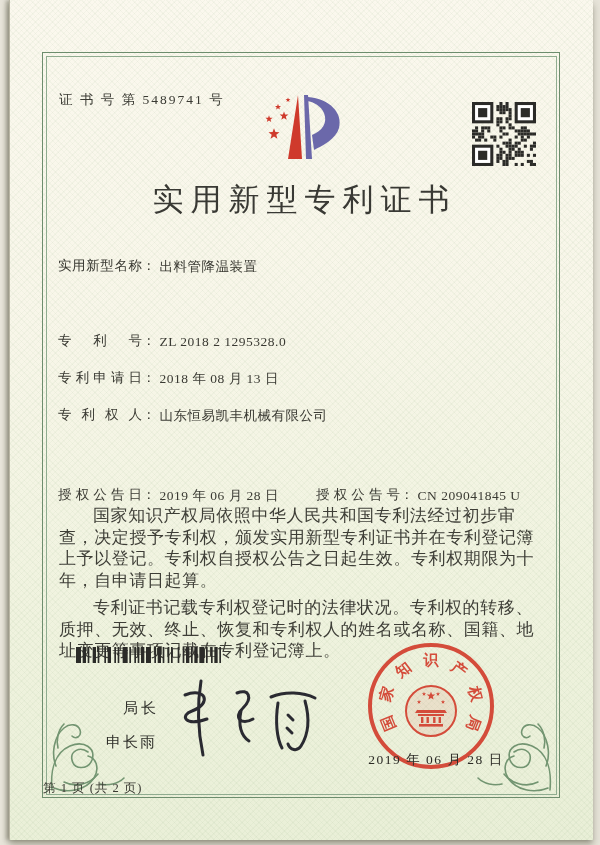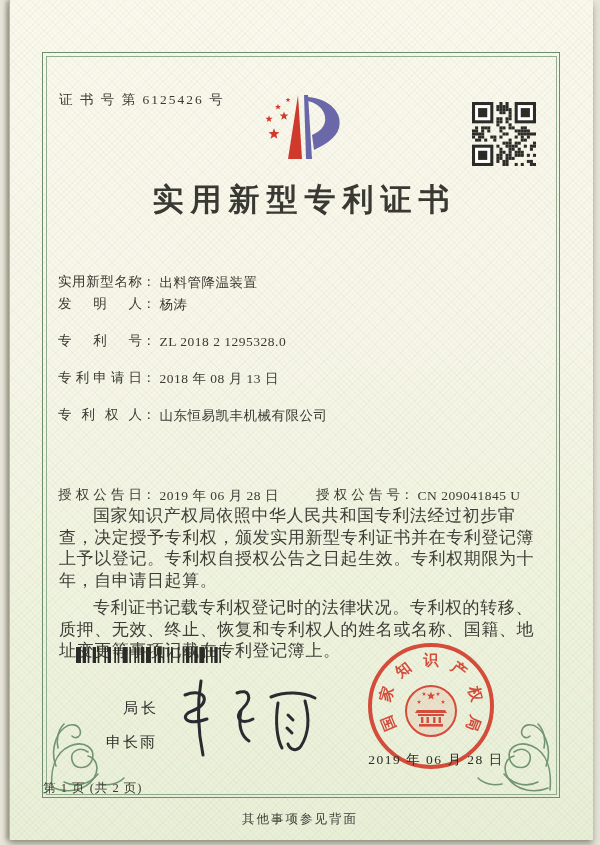--- a/index.html
+++ b/index.html
@@ -31,21 +31,21 @@
   .flourish{position:absolute;width:84px;height:88px;color:#5f8660;}
   .flourish.bl{left:3px;bottom:3px;}
   .flourish.br{right:3px;bottom:3px;transform:scaleX(-1);}
   .cert-number{
     position:absolute;left:16px;top:38px;font-size:13.5px;letter-spacing:2px;color:#3a3a33;
   }
   .logo{position:absolute;left:214px;top:40px;width:94px;height:70px;}
   .qr{position:absolute;left:429px;top:49px;width:64px;height:64px;}
   .title{
     position:absolute;left:0;top:126px;width:100%;text-align:center;
-    font-size:31px;font-weight:bold;letter-spacing:7px;padding-left:7px;box-sizing:border-box;
+    font-size:31px;font-weight:normal;letter-spacing:7px;padding-left:7px;box-sizing:border-box;
     color:#393934;
   }
   .frow{position:absolute;left:15px;right:8px;font-size:13.5px;color:#3a3a33;}
   .flabel{
     display:inline-block;width:84px;text-align:justify;text-align-last:justify;
     vertical-align:top;
   }
   .fcolon{display:inline-block;vertical-align:top;margin-right:4px;}
   .fvalue{display:inline-block;vertical-align:top;letter-spacing:.5px;max-width:374px;line-height:20px;}
   .grant-pair{position:absolute;top:0;white-space:nowrap;}
@@ -91,21 +91,21 @@
         <g fill="none" stroke="currentColor" stroke-width="1.6" stroke-linecap="round" opacity=".85">
           <path d="M6,84 C4,62 10,46 24,40 C38,34 50,42 46,54 C42,64 28,64 26,54 C24,45 34,40 42,46"></path>
           <path d="M8,82 C22,88 40,84 48,72 C54,62 50,52 42,50"></path>
           <path d="M10,60 C5,48 8,30 18,22 C24,17 32,18 34,24 C36,30 30,34 26,30"></path>
           <path d="M18,76 C30,82 44,78 52,68"></path>
           <path d="M54,78 C62,80 72,78 78,72"></path>
           <path d="M12,42 C10,34 12,24 18,18"></path>
         </g>
       </svg>
 
-      <div class="cert-number">证 书 号 第 6125426 号</div>
+      <div class="cert-number">证 书 号 第 5489741 号</div>
 
       <svg class="logo" viewBox="0 0 94 70">
         <g id="logo-stars" fill="#cf3a2c">
             <polygon points="31.0,4.4 31.6,6.1 33.5,6.2 32.0,7.3 32.5,9.1 31.0,8.1 29.5,9.1 30.0,7.3 28.5,6.2 30.4,6.1"></polygon>
             <polygon points="21.0,10.8 21.8,12.9 24.0,13.0 22.3,14.4 22.9,16.6 21.0,15.3 19.1,16.6 19.7,14.4 18.0,13.0 20.2,12.9"></polygon>
             <polygon points="12.0,22.2 12.9,24.7 15.6,24.8 13.5,26.5 14.2,29.1 12.0,27.6 9.8,29.1 10.5,26.5 8.4,24.8 11.1,24.7"></polygon>
             <polygon points="27.0,18.4 28.1,21.4 31.4,21.6 28.8,23.6 29.7,26.7 27.0,24.9 24.3,26.7 25.2,23.6 22.6,21.6 25.9,21.4"></polygon>
             <polygon points="17.0,35.2 18.4,39.0 22.5,39.2 19.3,41.8 20.4,45.7 17.0,43.4 13.6,45.7 14.7,41.8 11.5,39.2 15.6,39.0"></polygon>
           </g>
         <polygon points="31,66 41,2 45,66" fill="#cf3a2c"></polygon>
@@ -242,25 +242,22 @@
           <rect x="42" y="0" width="21" height="21" fill="#2b2b28"></rect>
           <rect x="45" y="3" width="15" height="15" fill="#ffffff"></rect>
           <rect x="48" y="6" width="9" height="9" fill="#2b2b28"></rect>
           <rect x="0" y="42" width="21" height="21" fill="#2b2b28"></rect>
           <rect x="3" y="45" width="15" height="15" fill="#ffffff"></rect>
           <rect x="6" y="48" width="9" height="9" fill="#2b2b28"></rect>
         </svg>
 
       <div class="title">实用新型专利证书</div>
 
-      <div class="frow" style="top:220px">
+      <div class="frow" style="top:204px">
         <span class="flabel">实用新型名称</span><span class="fcolon">：</span><span class="fvalue">出料管降温装置</span>
-      </div>
-      <div class="frow" style="top:242px">
-        <span class="flabel">发明人</span><span class="fcolon">：</span><span class="fvalue">杨涛</span>
       </div>
       <div class="frow" style="top:279px">
         <span class="flabel">专利号</span><span class="fcolon">：</span><span class="fvalue">ZL 2018 2 1295328.0</span>
       </div>
       <div class="frow" style="top:316px">
         <span class="flabel">专利申请日</span><span class="fcolon">：</span><span class="fvalue">2018 年 08 月 13 日</span>
       </div>
       <div class="frow" style="top:353px">
         <span class="flabel">专利权人</span><span class="fcolon">：</span><span class="fvalue">山东恒易凯丰机械有限公司</span>
       </div>
@@ -360,15 +357,14 @@
               <rect x="-12" y="13" width="24" height="2.6"></rect>
             </g>
           </g>
         </g>
         <text x="93" y="143" text-anchor="middle" font-size="13.5" fill="#2c2b26" style="letter-spacing:1.5px">2019 年 06 月 28 日</text>
       </svg>
 
       <div class="page-number">第 1 页 (共 2 页)</div>
     </div>
 
-    <div class="back-note">其他事项参见背面</div>
   </div>
 </div>
 
 </body></html>

